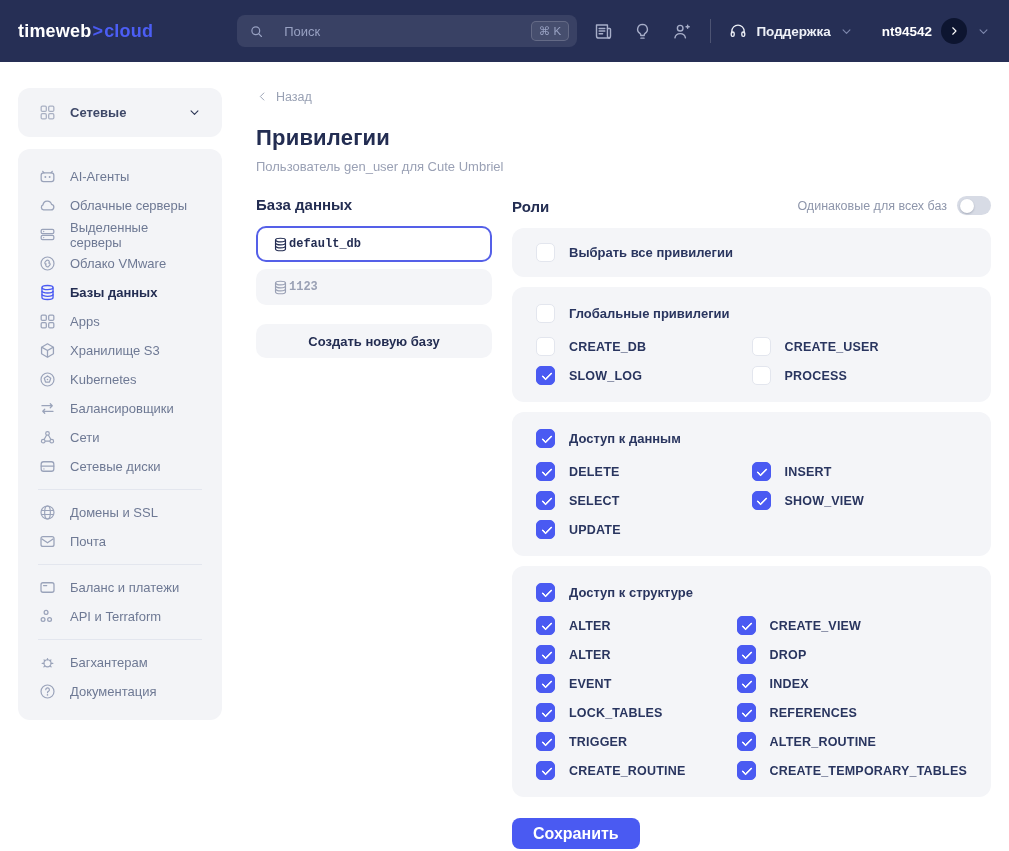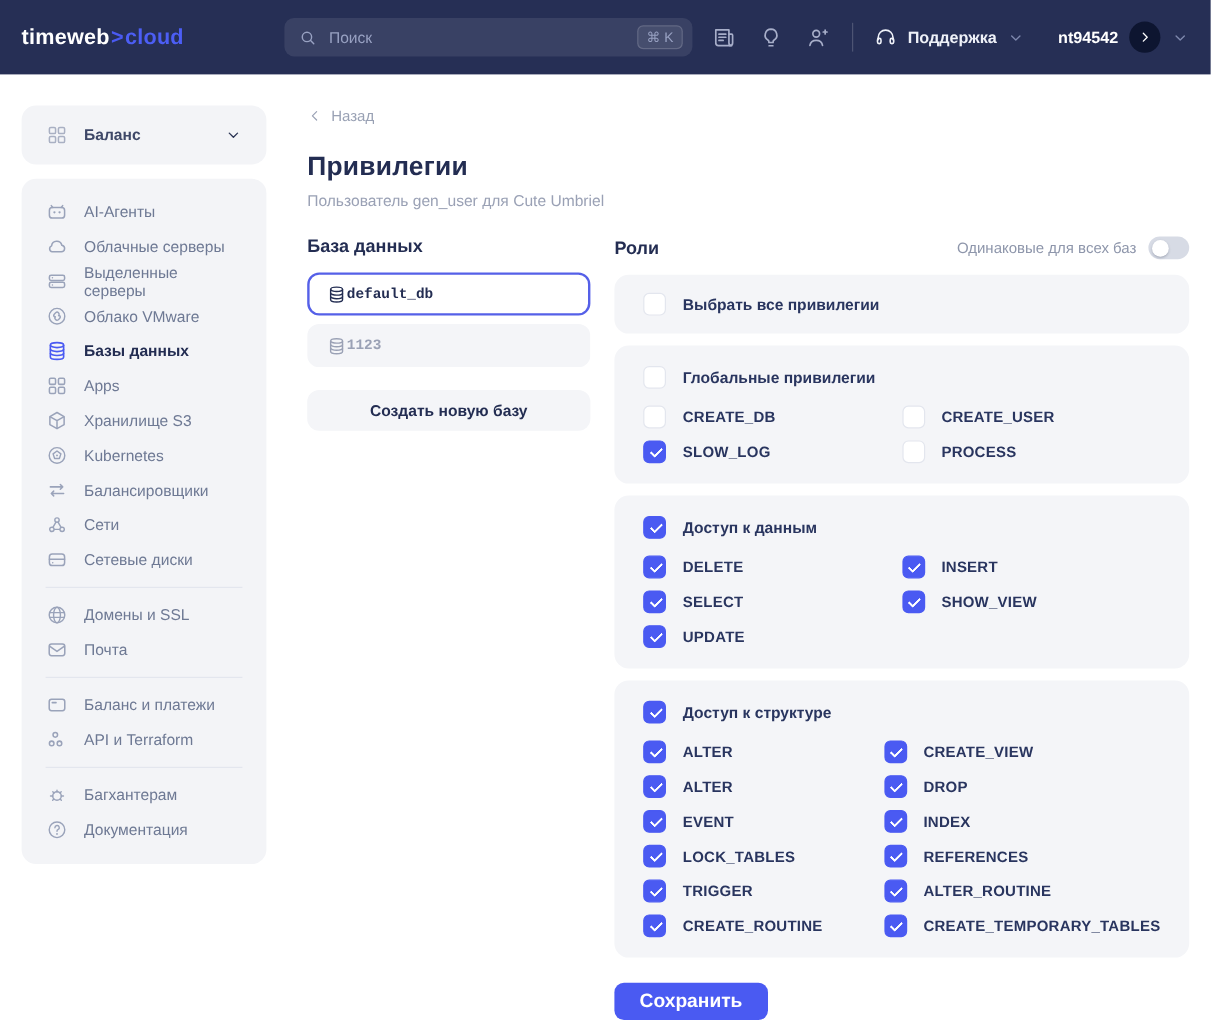--- a/index.html
+++ b/index.html
@@ -28,21 +28,21 @@
     height:62px;background:var(--navbar-bg);
     display:flex;align-items:center;padding:0 18px;justify-content:center;
   }
   .logo{display:flex;align-items:baseline;font-weight:700;font-size:18px;letter-spacing:.2px;cursor:pointer;}
   .logo .lp{color:#fff;}
   .logo .ls{color:var(--accent);font-weight:800;margin:0 1px;}
   .logo .lc{color:#4c5ef5;}
   .search{
     margin-left:84px;width:340px;height:32px;border-radius:8px;
     background:rgba(255,255,255,.09);
-    display:flex;align-items:center;gap:9px;padding:0 8px 0 11px;cursor:text;
+    display:flex;align-items:center;gap:19px;padding:0 8px 0 11px;cursor:text;
   }
   .search .ph{font-size:13px;color:#98a1c2;flex:1;}
   .search .ic{color:#98a1c2;}
   .kbd{
     font-size:11.5px;color:#98a1c2;background:rgba(255,255,255,.07);
     border:1px solid rgba(255,255,255,.16);border-radius:5px;padding:2px 7px;white-space:nowrap;
   }
   .nav-right{margin-left:auto;display:flex;align-items:center;}
   .nav-ic{background:none;border:none;color:#a7aec9;cursor:pointer;padding:0;margin-right:18px;}
   .vdiv{width:1px;height:24px;background:rgba(255,255,255,.18);margin:0 17px 0 0;}
@@ -346,21 +346,21 @@
   </div>
 </nav>
 
 <div class="content">
 
   <aside class="sidebar">
     <div class="side-card projects-card">
       <svg class="gic" width="19" height="19">
           <use href="#i-grid"></use>
         </svg>
-      <span class="lbl">Баланс</span>
+      <span class="lbl">Сетевые</span>
       <svg class="chev" width="15" height="15">
           <use href="#i-chev-down"></use>
         </svg>
     </div>
     <div class="side-card menu-card">
       <div>
 
           <div class="side-item">
             <svg class="ic" width="19" height="19">
               <use href="#i-robot"></use>

